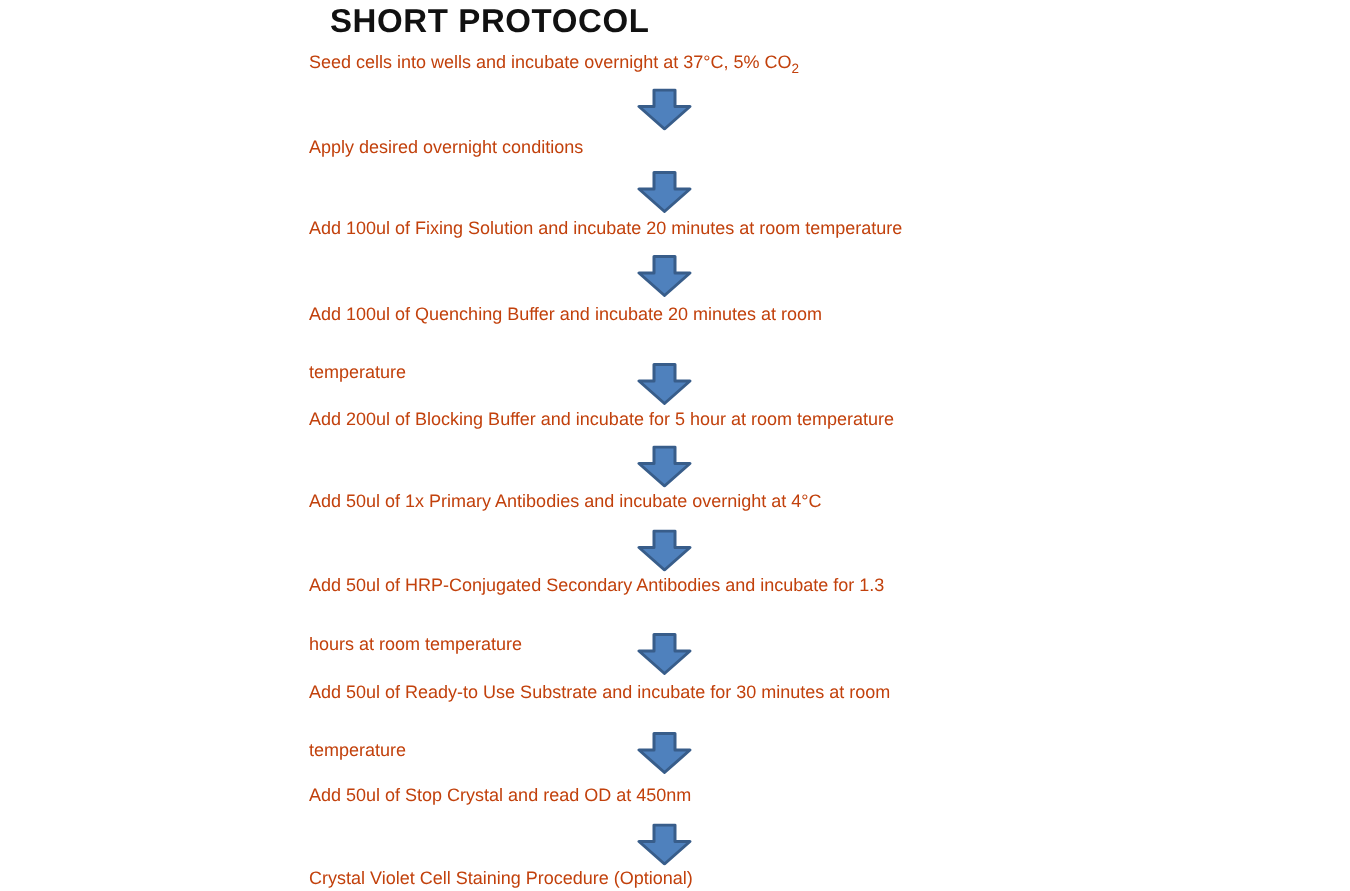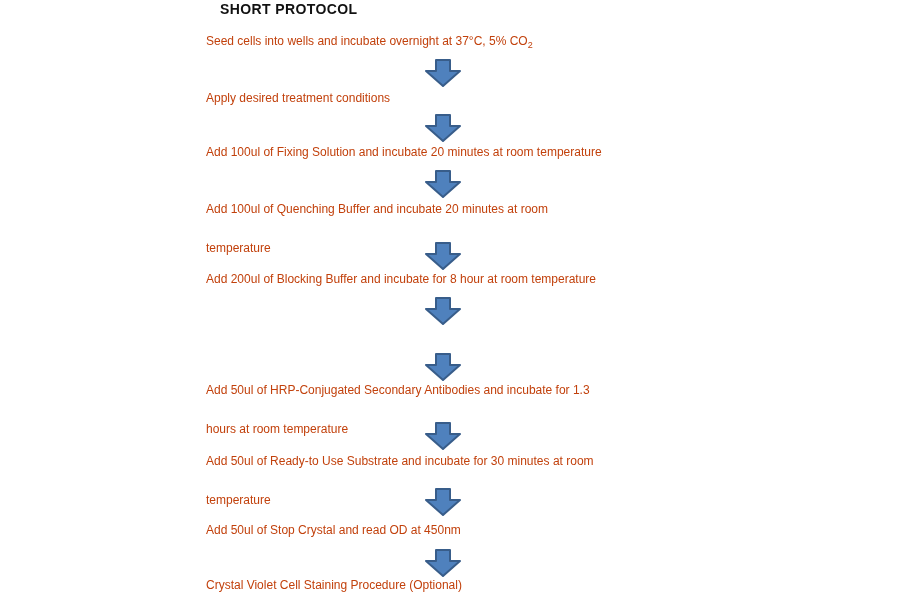--- a/index.html
+++ b/index.html
@@ -12,21 +12,21 @@
     width: 900px;
     height: 594px;
     background: #ffffff;
     overflow: hidden;
     font-family: "Liberation Sans", sans-serif;
   }
   .title {
     position: absolute;
     left: 220px;
     top: 1px;
-    font-size: 14px;
+    font-size: 22px;
     font-weight: bold;
     color: #111111;
     letter-spacing: 0.4px;
     white-space: nowrap;
   }
   .step {
     position: absolute;
     left: 206px;
     width: 475px;
     text-align: left;
@@ -60,21 +60,21 @@
     <span class="l1"><span>Seed cells into wells and incubate overnight at 37°C, 5% CO</span><sub>2</sub></span>
   </div>
 
   <div class="arrow" style="top:59px">
     <svg width="38" height="28" viewBox="0 0 38 28">
       <polygon points="12,1 26,1 26,12 36,12 19,27 2,12 12,12" stroke-width="2" stroke-linejoin="round" fill="#4f81bd" stroke="#385d8a"></polygon>
     </svg>
   </div>
 
   <div class="step" style="top:91px">
-    <span class="l1">Apply desired treatment conditions</span>
+    <span class="l1">Apply desired overnight conditions</span>
   </div>
 
   <div class="arrow" style="top:114px">
     <svg width="38" height="28" viewBox="0 0 38 28">
       <polygon points="12,1 26,1 26,12 36,12 19,27 2,12 12,12" stroke-width="2" stroke-linejoin="round" fill="#4f81bd" stroke="#385d8a"></polygon>
     </svg>
   </div>
 
   <div class="step" style="top:145px">
     <span class="l1">Add 100ul of Fixing Solution and incubate 20 minutes at room temperature</span>
@@ -91,29 +91,32 @@
     <span class="l2">temperature</span>
   </div>
 
   <div class="arrow" style="top:242px">
     <svg width="38" height="28" viewBox="0 0 38 28">
       <polygon points="12,1 26,1 26,12 36,12 19,27 2,12 12,12" stroke-width="2" stroke-linejoin="round" fill="#4f81bd" stroke="#385d8a"></polygon>
     </svg>
   </div>
 
   <div class="step" style="top:272px">
-    <span class="l1">Add 200ul of Blocking Buffer and incubate for 8 hour at room temperature</span>
+    <span class="l1">Add 200ul of Blocking Buffer and incubate for 5 hour at room temperature</span>
   </div>
 
   <div class="arrow" style="top:297px">
     <svg width="38" height="28" viewBox="0 0 38 28">
       <polygon points="12,1 26,1 26,12 36,12 19,27 2,12 12,12" stroke-width="2" stroke-linejoin="round" fill="#4f81bd" stroke="#385d8a"></polygon>
     </svg>
   </div>
 
+  <div class="step" style="top:327px">
+    <span class="l1">Add 50ul of 1x Primary Antibodies and incubate overnight at 4°C</span>
+  </div>
 
   <div class="arrow" style="top:353px">
     <svg width="38" height="28" viewBox="0 0 38 28">
       <polygon points="12,1 26,1 26,12 36,12 19,27 2,12 12,12" stroke-width="2" stroke-linejoin="round" fill="#4f81bd" stroke="#385d8a"></polygon>
     </svg>
   </div>
 
   <div class="step" style="top:383px">
     <span class="l1">Add 50ul of HRP-Conjugated Secondary Antibodies and incubate for 1.3</span>
     <span class="l2">hours at room temperature</span>

